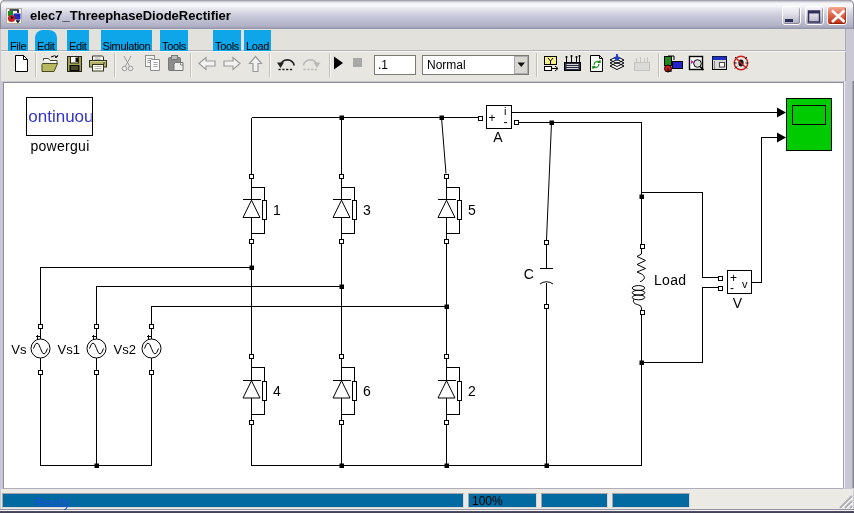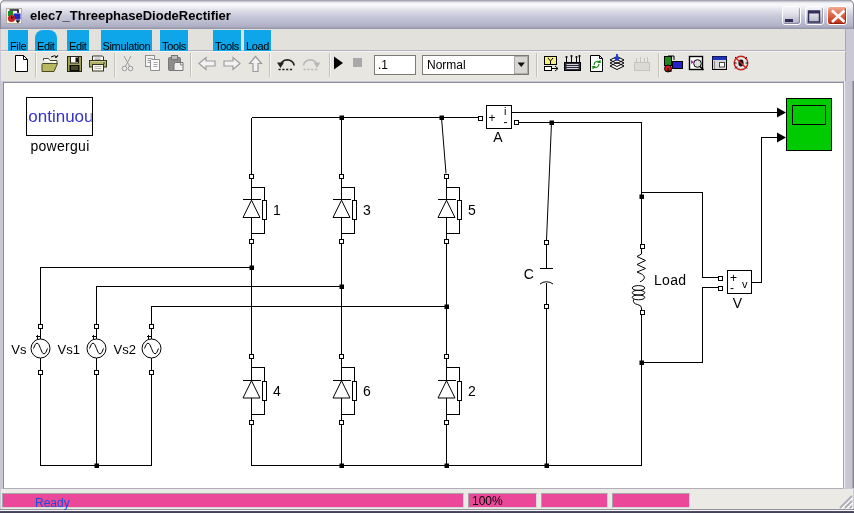--- a/index.html
+++ b/index.html
@@ -26,21 +26,21 @@
     font-size:11px;line-height:16px;padding:8px 2px;letter-spacing:-0.35px;}
   
   #toolbar{position:absolute;left:1px;top:51px;width:845px;height:30px;background:#e7e6e1;
     border-top:1px solid #f5f4f1;border-right:1px solid #a9a8b2;box-sizing:border-box;}
   
   #canvas{position:absolute;left:3px;top:82px;width:840px;height:407px;background:#fff;border-top:1px solid #8e8c96;border-left:1px solid #8e8c96;border-bottom:1px solid #b0aeb8;box-sizing:border-box;}
   #frame-right{position:absolute;left:843px;top:81px;width:11px;height:407px;background:linear-gradient(90deg,#a5a4ae 0px,#a5a4ae 1px,#eceaf2 1px,#eceaf2 2px,#cbcad6 2px,#c5c4d2 9px,#88868f 10px,#88868f 11px);}
   
   #statusbar{position:absolute;left:1px;top:489px;width:852px;height:20px;background:#ebeae4;}
   .spanel{position:absolute;top:493px;height:15px;border:1px solid #a5a3ab;border-right-color:#d8d7dc;border-bottom-color:#d8d7dc;
-    background:#ec4899;font-size:12px;line-height:14px;color:#000;padding-left:3px;box-sizing:border-box;}
+    background:#0369a1;font-size:12px;line-height:14px;color:#000;padding-left:3px;box-sizing:border-box;}
   #status-ready{position:absolute;left:5px;top:496px;font-size:12px;color:#1d4ed8;z-index:5;margin-left:30px;}
   #frame-bottom{position:absolute;left:0px;top:509px;width:854px;height:4px;background:linear-gradient(#94929d 0px,#94929d 1px,#f5f5f7 1px,#f5f5f7 2px,#55536a 2px,#3f3d52 4px);}
   svg{position:absolute;left:0;top:0;}
   #circuit text, #tbsvg text{font-family:"Liberation Sans",sans-serif;}
   .blk-label{font-family:"Liberation Sans",sans-serif;font-size:14px;fill:#000;letter-spacing:0.3px;}
 </style>
 </head>
 <body>
 <div id="win">
   <div id="frame"></div>

